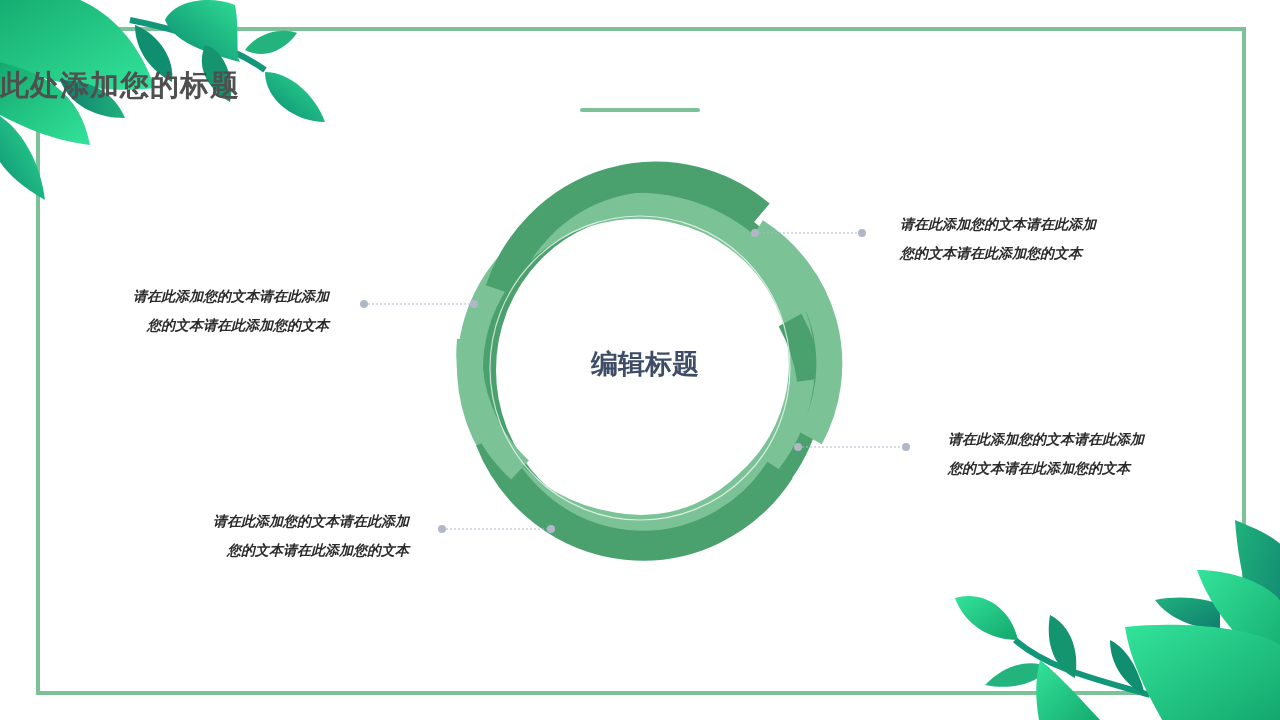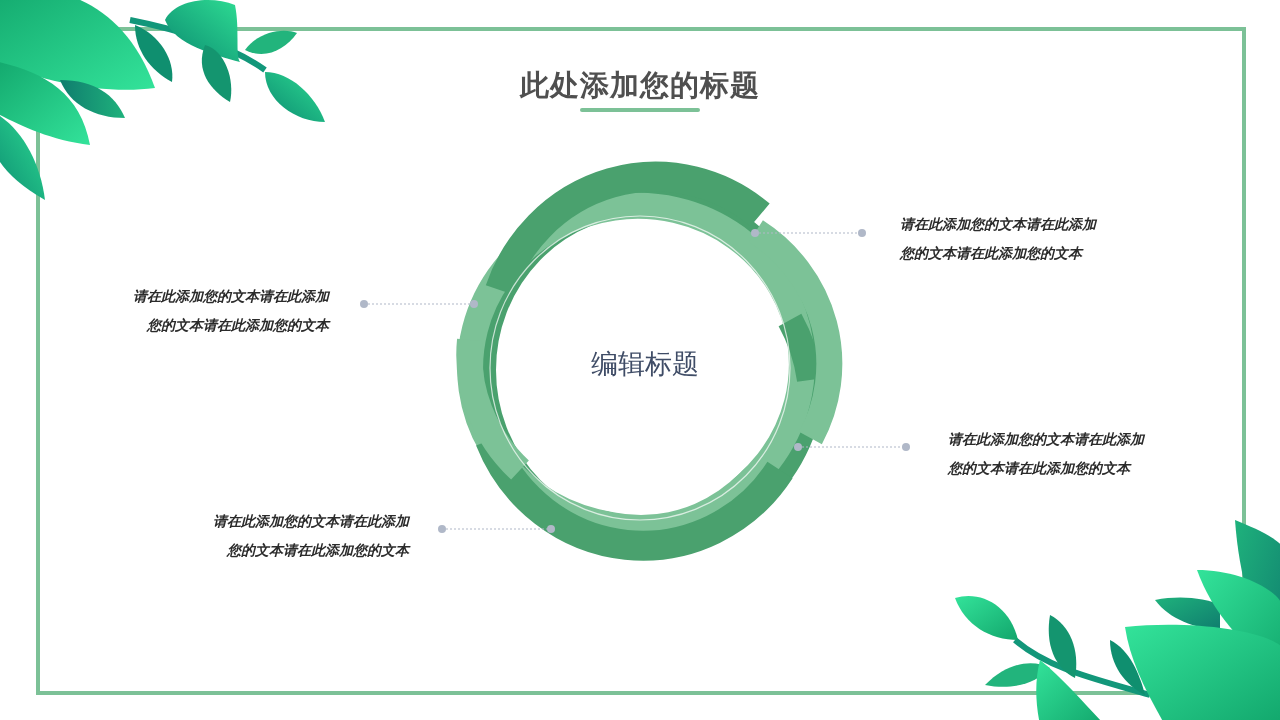--- a/index.html
+++ b/index.html
@@ -6,31 +6,31 @@
     body {
       width: 1280px; height: 720px; position: relative; overflow: hidden;
       background: #ffffff;
       font-family: "DejaVu Sans", "Liberation Sans", sans-serif;
     }
     .frame {
       position: absolute; left: 36px; top: 27px; width: 1202px; height: 660px;
       border: 4px solid #7cc197; box-sizing: content-box;
     }
     .title {
-      position: absolute; left: 0; width: 1280px; top: 66px; text-align: center;
+      position: absolute; left: 0; width: 1280px; top: 66px; 
       font-size: 29px; font-weight: bold; color: #4f4f4f; letter-spacing: 1px;
     }
     .title-underline {
       position: absolute; left: 580px; top: 108px; width: 120px; height: 4px;
       background: #7cc197; border-radius: 2px;
     }
     .ring-svg { position: absolute; left: 0; top: 0; }
     .center-title {
       position: absolute; left: 540px; top: 346px; width: 210px; text-align: center;
-      font-size: 27px; font-weight: normal; color: #3f4c66;
+      font-size: 27px; font-weight: bold; color: #3f4c66;
     }
     .text-block {
       position: absolute; font-size: 14px; font-weight: bold; color: #2b2b2b;
       line-height: 29px; white-space: nowrap; font-style: italic;
     }
     .text-block.right-align { text-align: right; }
     .leaf-svg { position: absolute; }
   </style>
 </head>
 <body>

